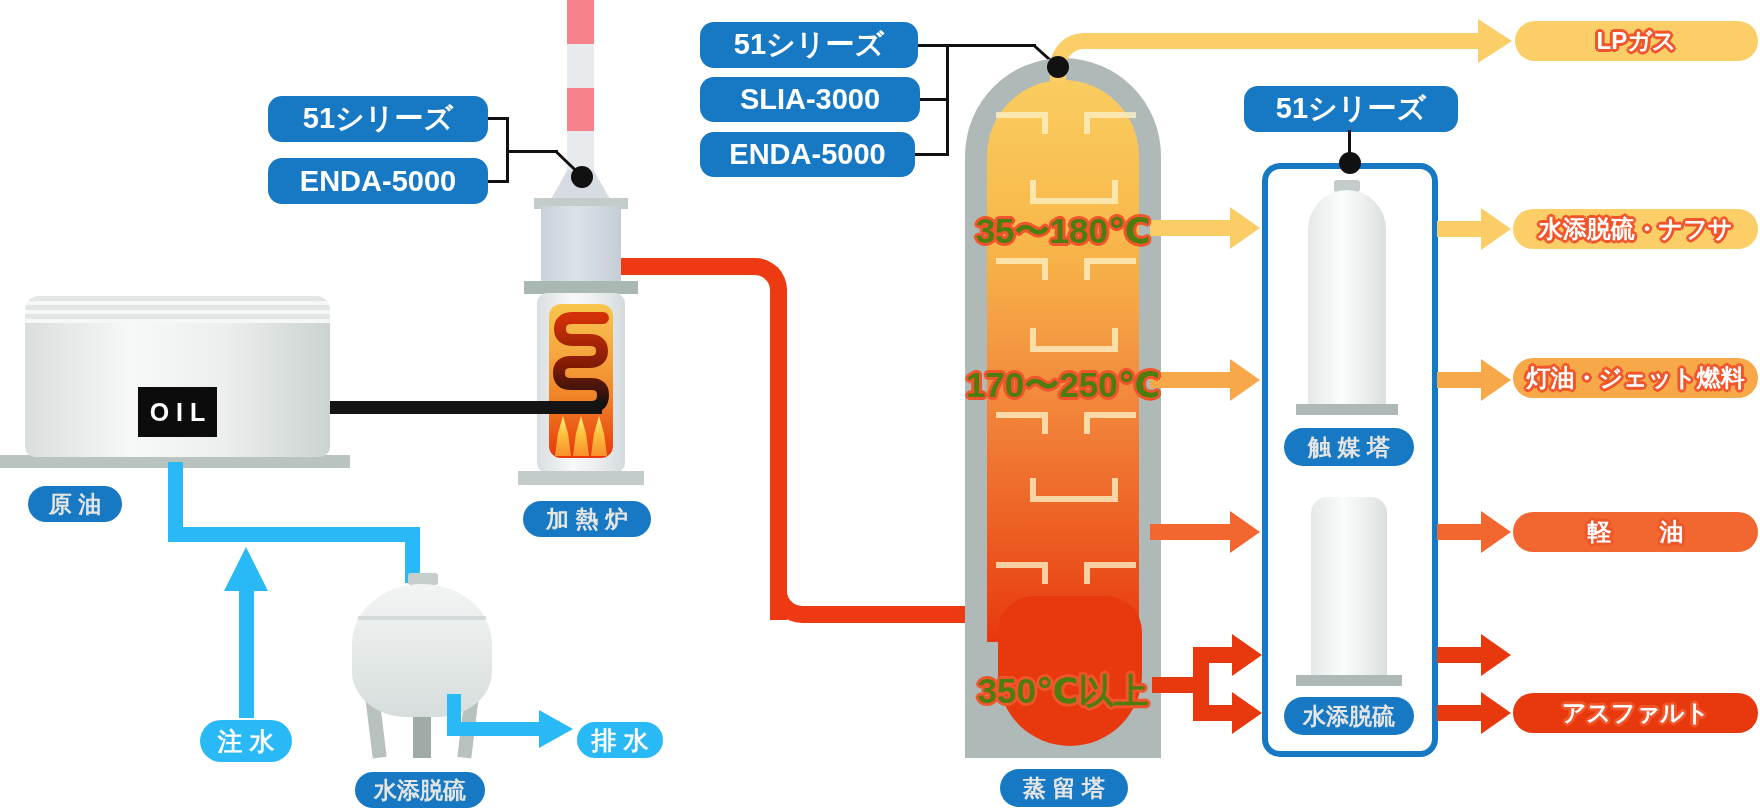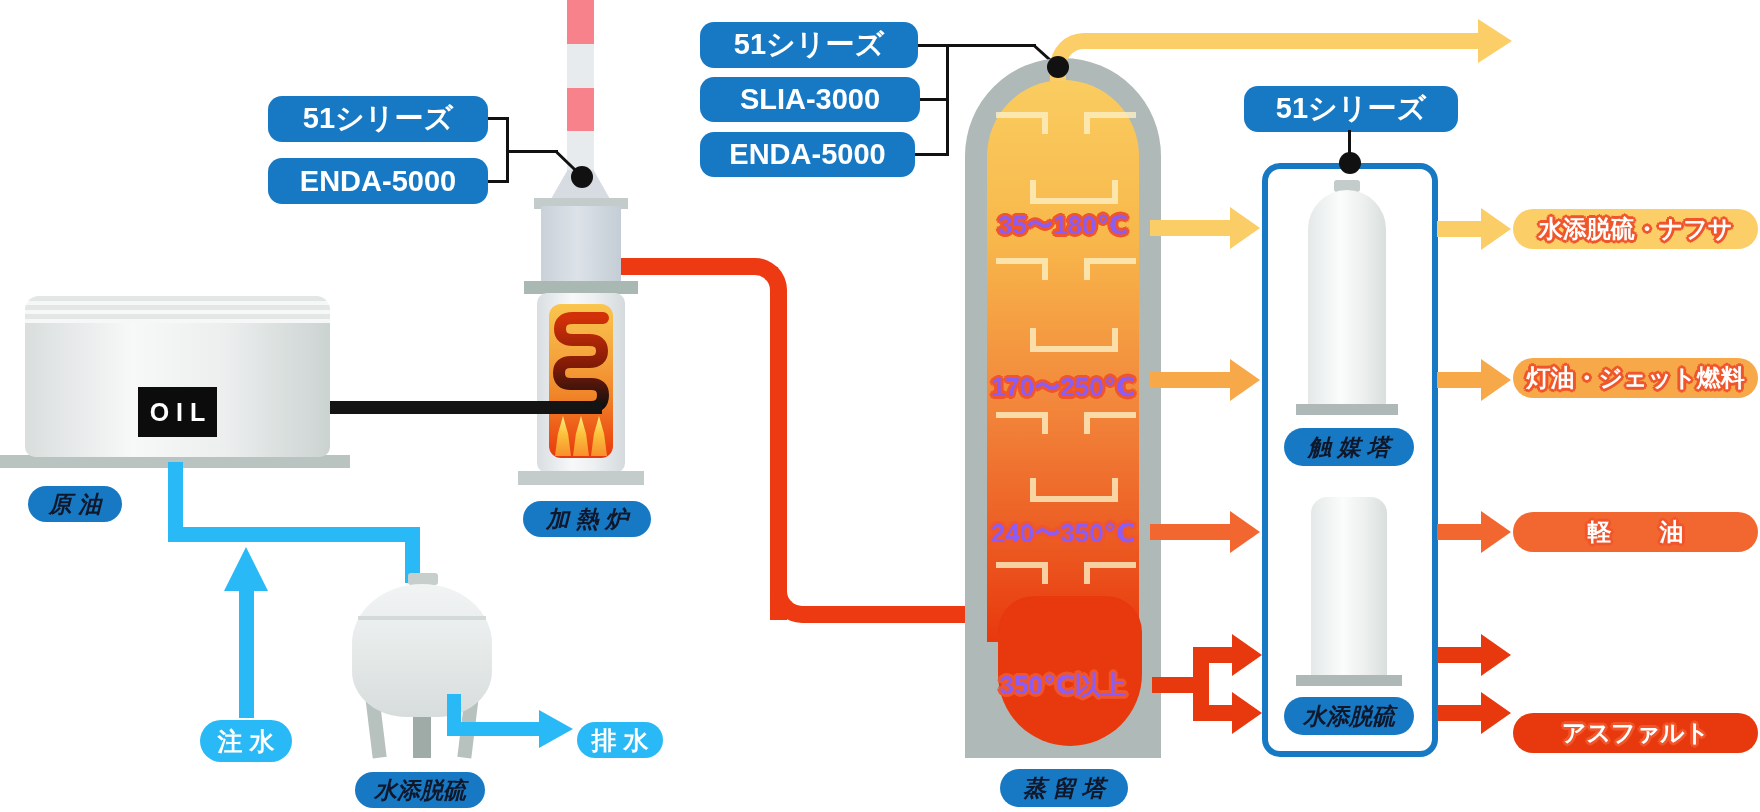--- a/index.html
+++ b/index.html
@@ -2,42 +2,42 @@
 <html><head>
 <meta charset="utf-8">
 <style>
   html,body{margin:0;padding:0;background:#fff;}
   #stage{position:relative;width:1760px;height:812px;background:#fff;overflow:hidden;
          font-family:"Liberation Sans","DejaVu Sans",sans-serif;}
   .abs{position:absolute;}
   
   .tag{position:absolute;background:#1779C4;border-radius:14px;color:#fff;
        font-size:29px;font-weight:bold;display:flex;align-items:center;justify-content:center;}
-  .bpill{position:absolute;background:#1779C4;border-radius:19px;color:#0f172a;
-       font-size:23px;font-weight:bold;display:flex;align-items:center;justify-content:center;font-style:italic;}
+  .bpill{position:absolute;background:#1779C4;border-radius:19px;color:#e5e5e5;
+       font-size:23px;font-weight:bold;display:flex;align-items:center;justify-content:center;}
   .cpill{position:absolute;background:#29B9F6;border-radius:21px;color:#fff;
        font-size:25px;font-weight:bold;display:flex;align-items:center;justify-content:center;}
   .ppill{position:absolute;border-radius:21px;color:#fff;font-size:24px;font-weight:bold;
        display:flex;align-items:center;justify-content:center;}
   .oline{text-shadow:-2px -2px 0 #F0552B,2px -2px 0 #F0552B,-2px 2px 0 #F0552B,2px 2px 0 #F0552B,
          -3px 0 0 #F0552B,3px 0 0 #F0552B,0 -3px 0 #F0552B,0 3px 0 #F0552B;}
   
   .cline{position:absolute;background:#111;}
   .dot{position:absolute;width:22px;height:22px;border-radius:50%;background:#111;z-index:40;}
   
   .arr{position:absolute;}
   .arr i{position:absolute;left:0;right:26px;top:50%;margin-top:-8px;height:16px;background:currentColor;}
   .arr u{position:absolute;right:0;top:50%;margin-top:-21px;width:0;height:0;
          border-top:21px solid transparent;border-bottom:21px solid transparent;border-left:30px solid;}
   
   .trayTL{position:absolute;width:46px;height:16px;border-top:6px solid rgba(252,240,195,.8);border-right:6px solid rgba(252,240,195,.8);}
   .trayTR{position:absolute;width:46px;height:16px;border-top:6px solid rgba(252,240,195,.8);border-left:6px solid rgba(252,240,195,.8);}
   .trayU{position:absolute;width:76px;height:18px;border-bottom:6px solid rgba(252,240,195,.8);
          border-left:6px solid rgba(252,240,195,.8);border-right:6px solid rgba(252,240,195,.8);}
-  .temp{position:absolute;width:200px;text-align:center;color:#8b5cf6;font-size:26px;font-weight:bold;z-index:30;}
+  .temp{position:absolute;width:200px;text-align:center;color:#4d7c0f;font-size:35px;font-weight:bold;z-index:30;}
   .flame{position:absolute;width:16px;height:40px;background:linear-gradient(180deg,#FEF07E,#FBC23C 45%,#F78F2C);
          clip-path:polygon(50% 0,82% 45%,100% 100%,0 100%,18% 45%);}
 </style>
 </head>
 <body>
 
 <div id="stage">
 
   <div class="abs" style="left:0;top:455px;width:350px;height:13px;background:#B9C4C1;"></div>
   <div class="abs" style="left:25px;top:296px;width:305px;height:161px;border-radius:16px 16px 10px 10px;
@@ -163,25 +163,22 @@
   <div class="trayU" style="left:1030px;top:328px;"></div>
   <div class="trayTL" style="left:996px;top:412px;"></div>
   <div class="trayTR" style="left:1084px;top:412px;"></div>
   <div class="trayU" style="left:1030px;top:478px;"></div>
   <div class="trayTL" style="left:996px;top:562px;"></div>
   <div class="trayTR" style="left:1084px;top:562px;"></div>
 
   <div class="temp oline" style="left:963px;top:208px;">
     <span>35〜180℃</span>
   </div>
-  <div class="temp oline" style="left:963px;top:370px;">
+  <div class="temp oline" style="left:963px;top:362px;">
     <span>170〜250℃</span>
-  </div>
-  <div class="temp oline" style="left:963px;top:516px;">
-    <span>240〜350℃</span>
   </div>
   <div class="temp oline" style="left:963px;top:668px;text-align:center;">
     <span>350℃以上</span>
   </div>
 
   <div class="bpill" style="left:1000px;top:769px;width:128px;height:38px;text-align:center;">
     <span>蒸 留 塔</span>
   </div>
 
   <div class="abs" style="left:1050px;top:33px;width:48px;height:48px;box-sizing:border-box;
@@ -251,26 +248,29 @@
     </div>
   <div class="arr" style="left:1437px;top:633px;width:74px;height:44px;color:#E8380D;">
       <i></i>
       <u></u>
     </div>
   <div class="arr" style="left:1437px;top:691px;width:74px;height:44px;color:#E8380D;">
       <i></i>
       <u></u>
     </div>
 
+  <div class="ppill oline" style="left:1515px;top:21px;width:243px;height:40px;background:#FBCE68;">
+    <span>LPガス</span>
+  </div>
   <div class="ppill oline" style="left:1513px;top:209px;width:245px;height:40px;background:#FBCE68;">
     <span>水添脱硫・ナフサ</span>
   </div>
   <div class="ppill oline" style="left:1513px;top:358px;width:245px;height:40px;background:#F7A848;">
     <span>灯油・ジェット燃料</span>
   </div>
   <div class="ppill oline" style="left:1513px;top:512px;width:245px;height:40px;background:#F2672F;">
     <span>軽　　油</span>
   </div>
-  <div class="ppill oline" style="left:1513px;top:693px;width:245px;height:40px;background:#E8380D;margin-top:20px;">
+  <div class="ppill oline" style="left:1513px;top:693px;width:245px;height:40px;background:#E8380D;">
     <span>アスファルト</span>
   </div>
 
 </div>
 
 </body></html>

